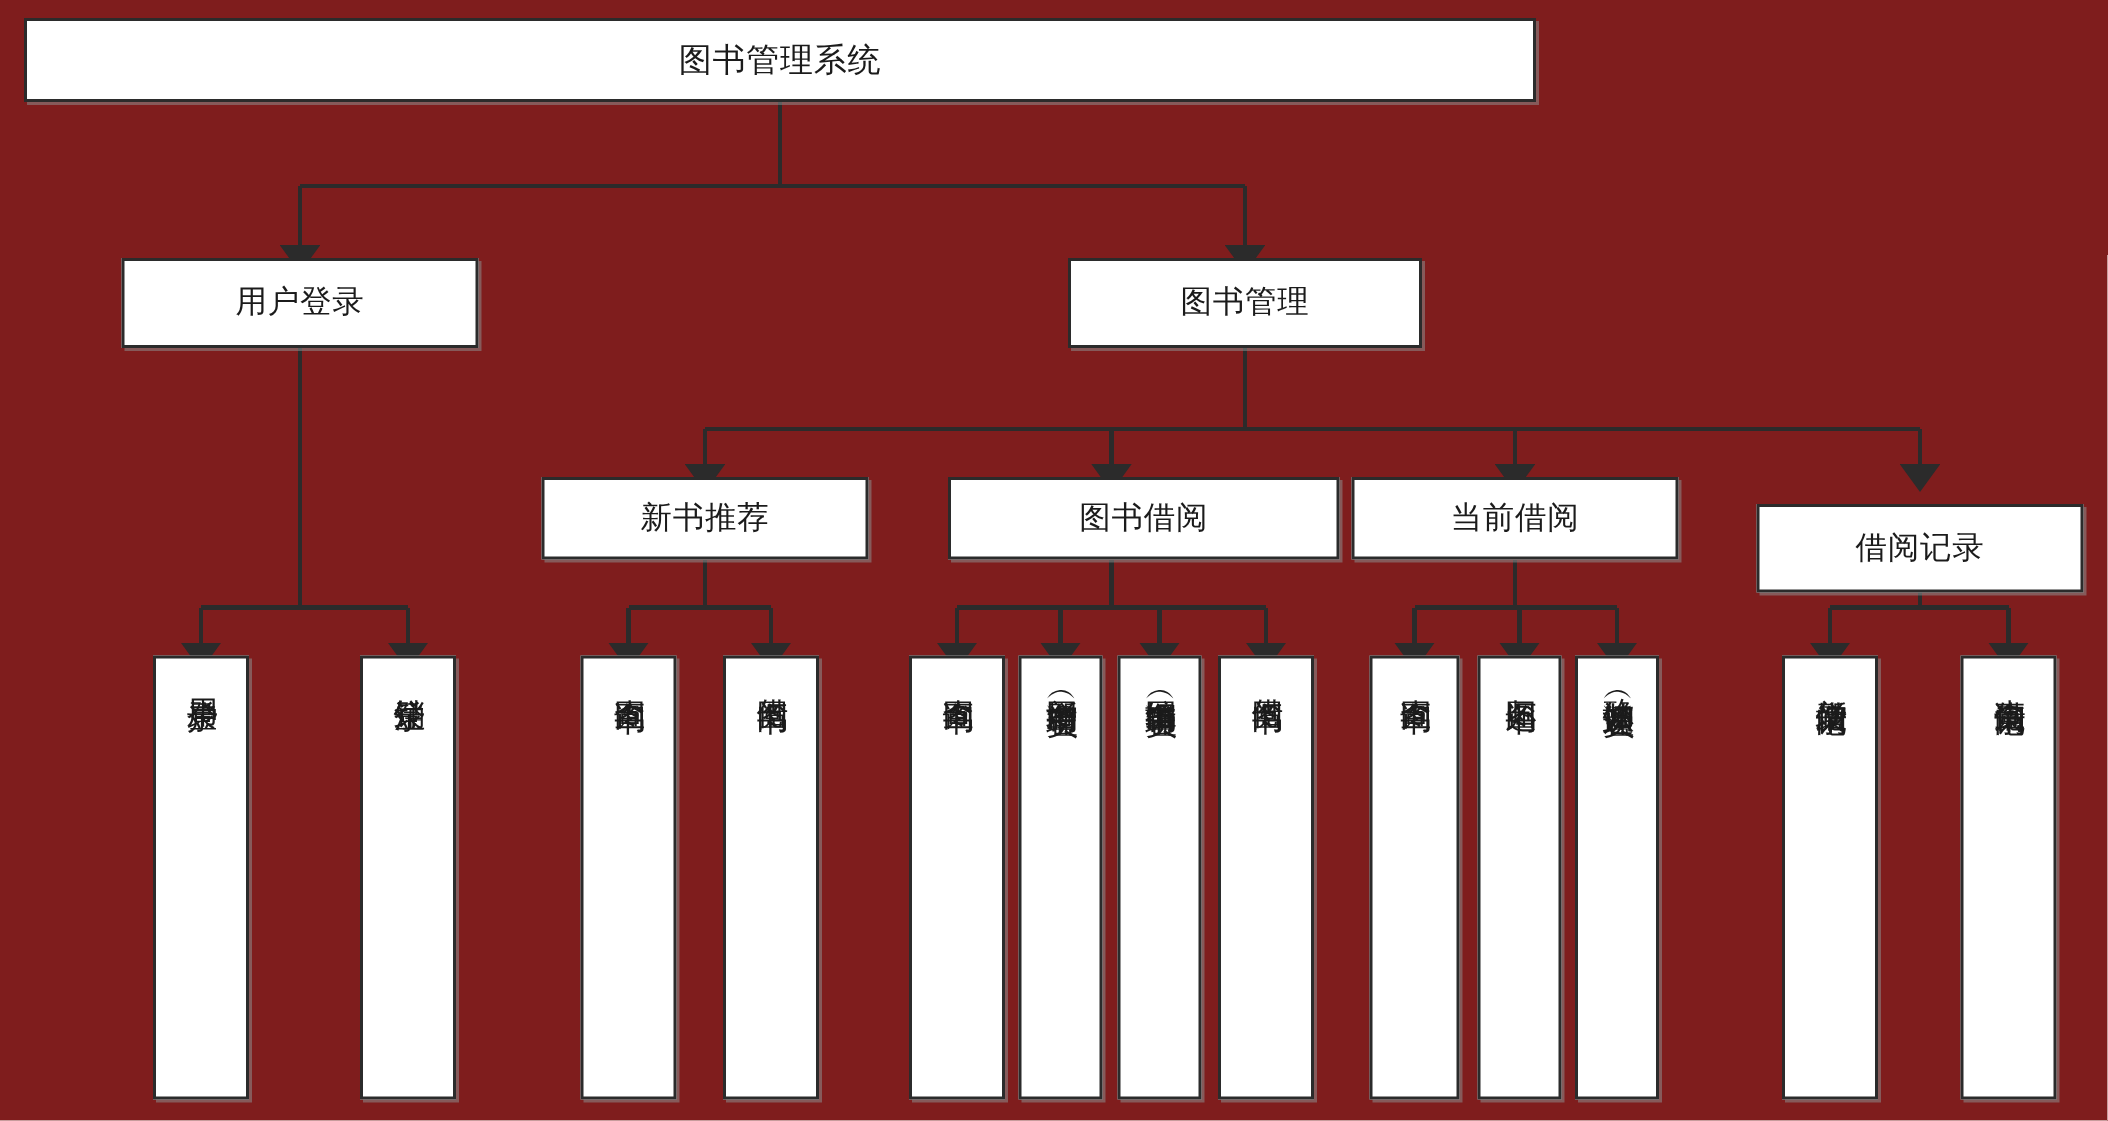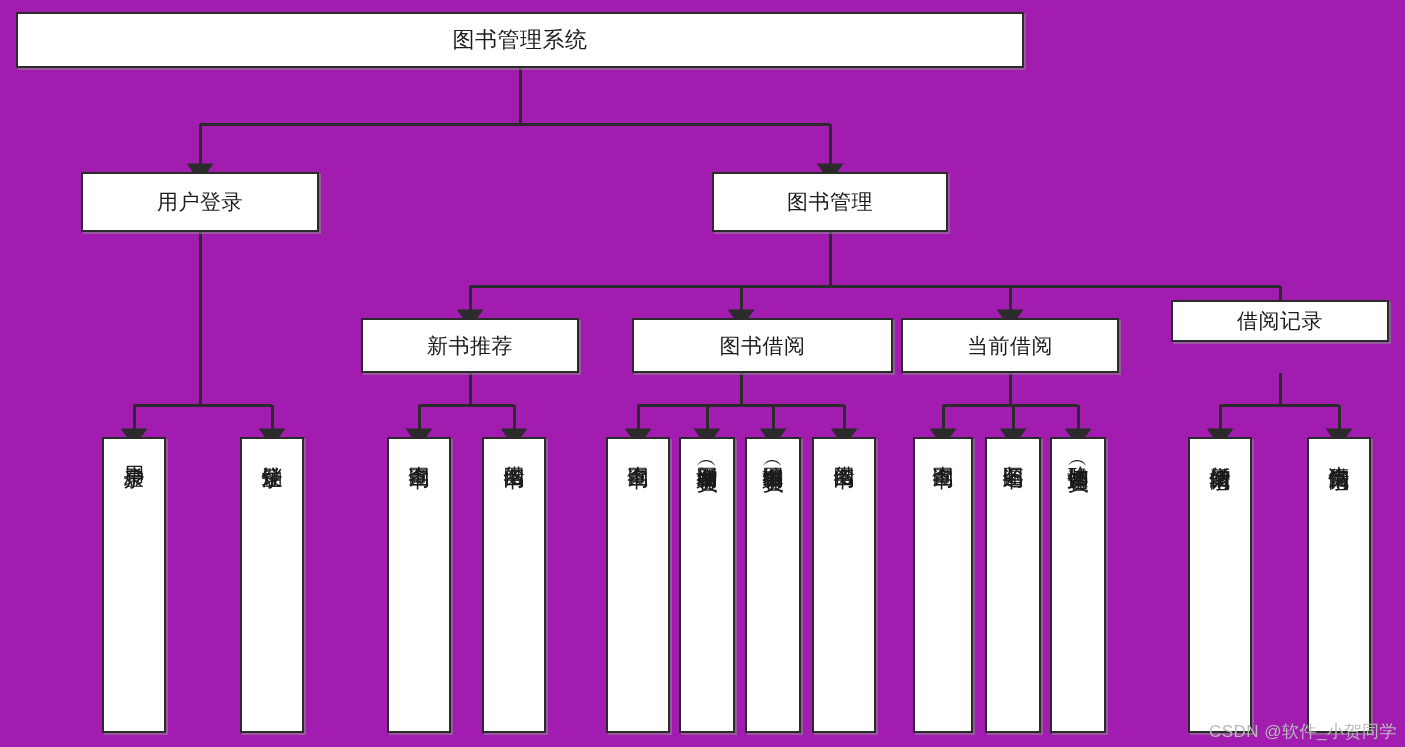--- a/index.html
+++ b/index.html
@@ -8,21 +8,21 @@
     padding: 0;
     background: #ffffff;
   }
   body {
     font-family: "Liberation Sans", "DejaVu Sans", sans-serif;
   }
   #diagram-root {
     position: relative;
     width: 1405px;
     height: 747px;
-    background: #a21caf;
+    background: #7f1d1d;
     overflow: hidden;
   }
   #edge-layer {
     position: absolute;
     left: 0;
     top: 0;
     width: 1405px;
     height: 747px;
     pointer-events: none;
   }
@@ -135,21 +135,21 @@
       </div>
       <div class="node horiz" style="left: 361px; top: 318px; width: 218px; height: 55px;">
         <span class="label">新书推荐</span>
       </div>
       <div class="node horiz" style="left: 632px; top: 318px; width: 261px; height: 55px;">
         <span class="label">图书借阅</span>
       </div>
       <div class="node horiz" style="left: 901px; top: 318px; width: 218px; height: 55px; align-items: center;">
         <span class="label">当前借阅</span>
       </div>
-      <div class="node horiz" style="left: 1171px; top: 300px; width: 218px; height: 42px;">
+      <div class="node horiz" style="left: 1171px; top: 336px; width: 218px; height: 59px;">
         <span class="label">借阅记录</span>
       </div>
       <div class="node vert" style="left: 102px; top: 437px; width: 64px; height: 296px;">
         <span class="label">用户登录</span>
       </div>
       <div class="node vert" style="left: 240px; top: 437px; width: 64px; height: 296px;">
         <span class="label">注销登录</span>
       </div>
       <div class="node vert" style="left: 387px; top: 437px; width: 64px; height: 296px;">
         <span class="label">查询图书</span>
@@ -179,14 +179,13 @@
         <span class="label">确认归还（管理员）</span>
       </div>
       <div class="node vert" style="left: 1188px; top: 437px; width: 64px; height: 296px;">
         <span class="label">新增借阅记录</span>
       </div>
       <div class="node vert" style="left: 1307px; top: 437px; width: 64px; height: 296px;">
         <span class="label">查询借阅记录</span>
       </div>
     </div>
 
-  <div id="watermark">CSDN @软件_小贺同学</div>
 </div>
 
 </body></html>

